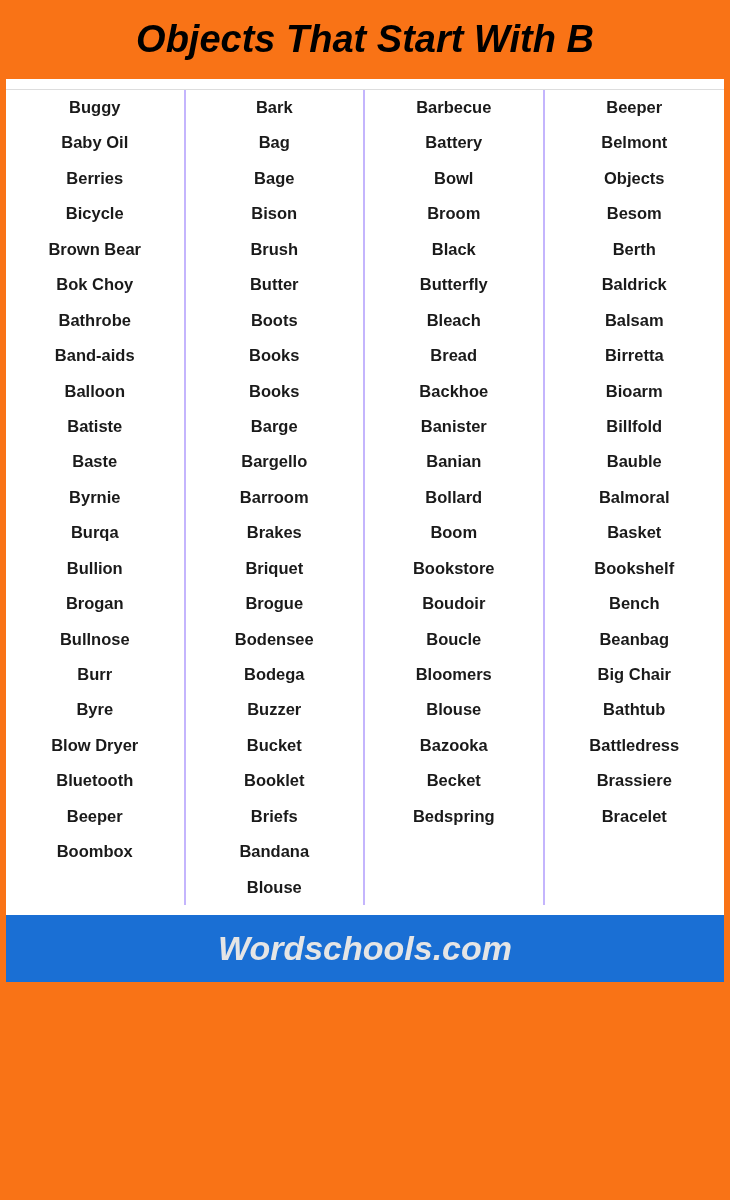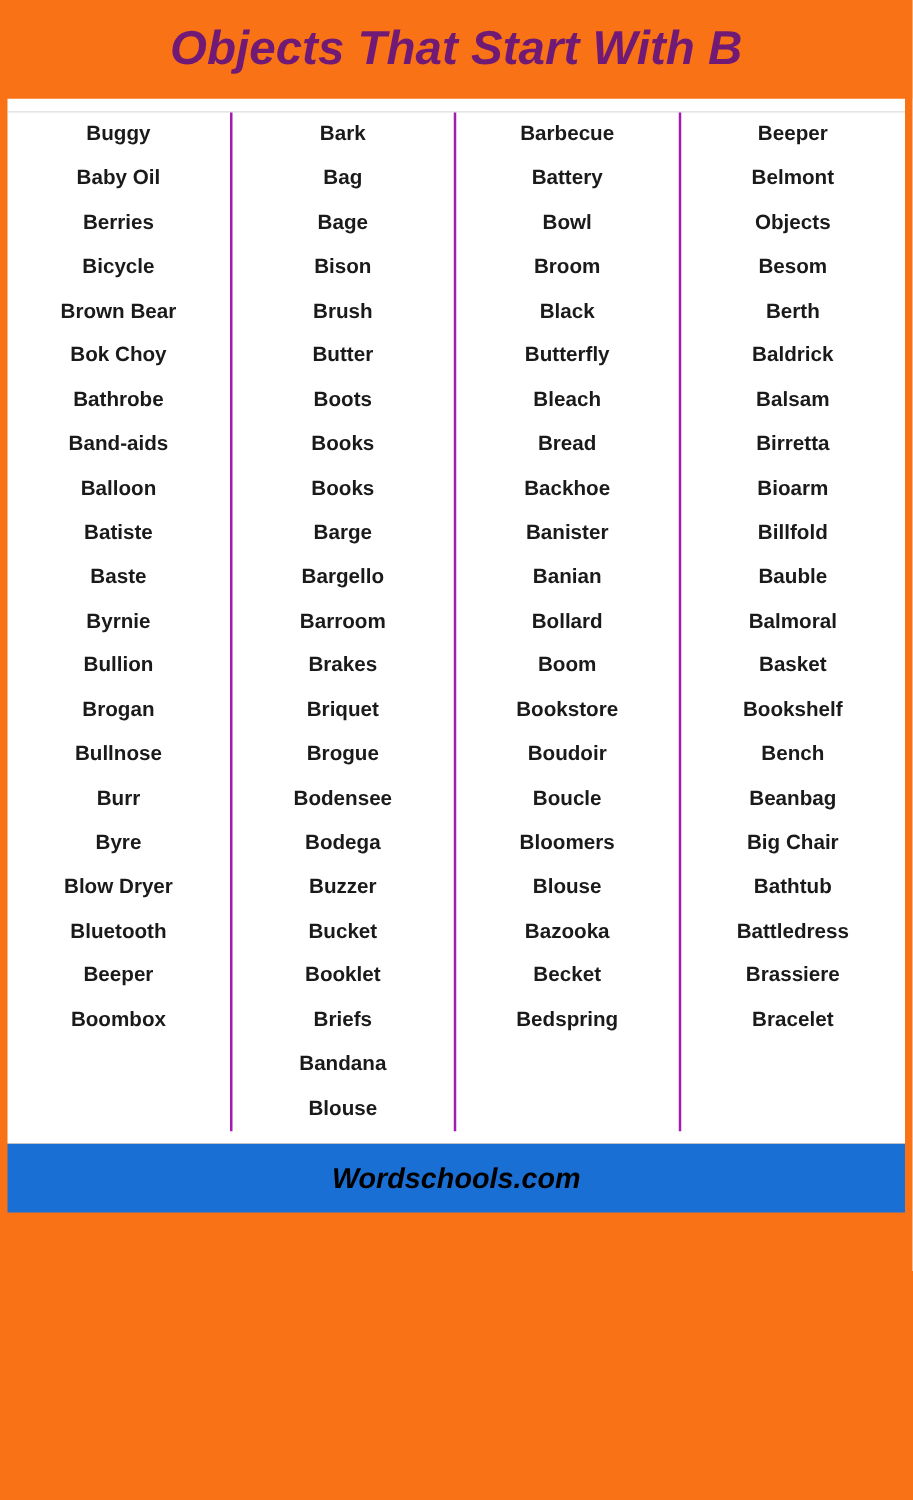--- a/index.html
+++ b/index.html
@@ -8,37 +8,37 @@
       min-height: 1200px;
       background: #f97316;
       font-family: Arial, sans-serif;
     }
     .header {
       background: #f97316;
       text-align: center;
       padding: 18px 10px 18px 10px;
     }
     .header h1 {
-      color: #701a75;
+      color: #000000;
       font-size: 38px;
       font-weight: 900;
       font-style: italic;
     }
     .main-content {
       background: white;
       margin: 0 6px;
       padding: 10px 0 10px 0;
     }
     .columns {
       display: grid;
       grid-template-columns: 1fr 1fr 1fr 1fr;
       border-top: 1px solid #ddd;
     }
     .col {
-      border-right: 2px solid #a21caf;
+      border-right: 2px solid #c4b5fd;
       padding: 0 5px;
       display: flex;
       flex-direction: column;
       align-items: center;
     }
     .col:last-child {
       border-right: none;
     }
     .word {
       font-size: 16.5px;
@@ -50,22 +50,22 @@
       width: 100%;
       text-align: center;
     }
     .footer {
       background: #1a6fd4;
       text-align: center;
       padding: 14px 10px;
       margin: 0 6px;
     }
     .footer span {
-      color: #000000;
-      font-size: 23px;
+      color: #e5e5e5;
+      font-size: 34px;
       font-weight: 900;
       font-style: italic;
     }
   </style>
 </head>
 <body>
 
 <div>
   <div class="header">
     <h1>Objects That Start With B</h1>
@@ -80,20 +80,21 @@
         <div class="word">Berries</div>
         <div class="word">Bicycle</div>
         <div class="word">Brown Bear</div>
         <div class="word">Bok Choy</div>
         <div class="word">Bathrobe</div>
         <div class="word">Band-aids</div>
         <div class="word">Balloon</div>
         <div class="word">Batiste</div>
         <div class="word">Baste</div>
         <div class="word">Byrnie</div>
+        <div class="word">Burqa</div>
         <div class="word">Bullion</div>
         <div class="word">Brogan</div>
         <div class="word">Bullnose</div>
         <div class="word">Burr</div>
         <div class="word">Byre</div>
         <div class="word">Blow Dryer</div>
         <div class="word">Bluetooth</div>
         <div class="word">Beeper</div>
         <div class="word">Boombox</div>
       </div>

